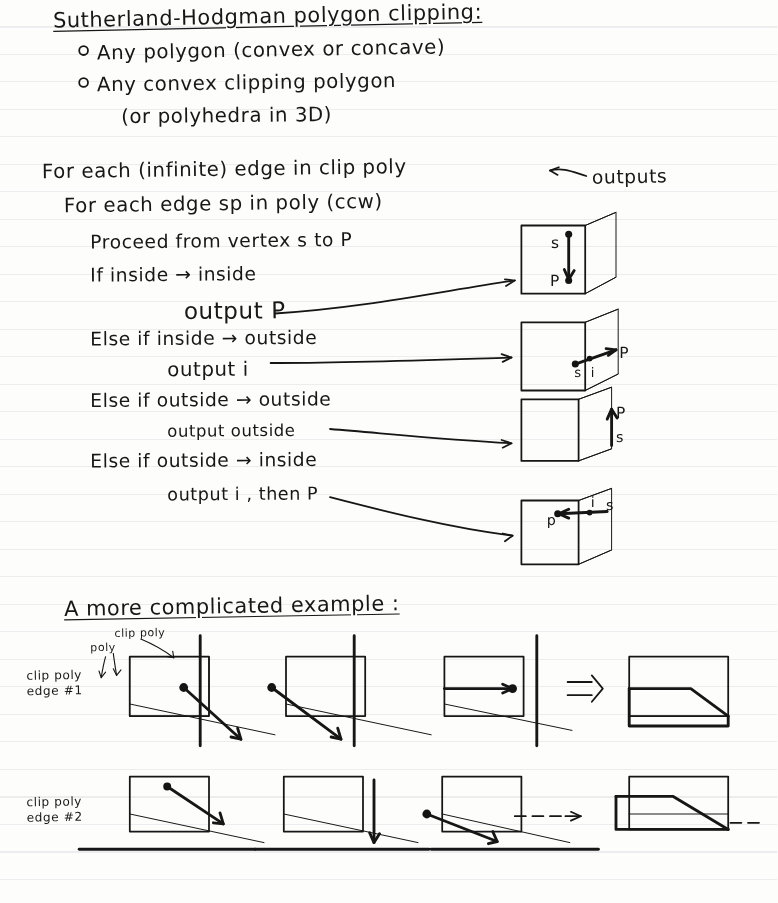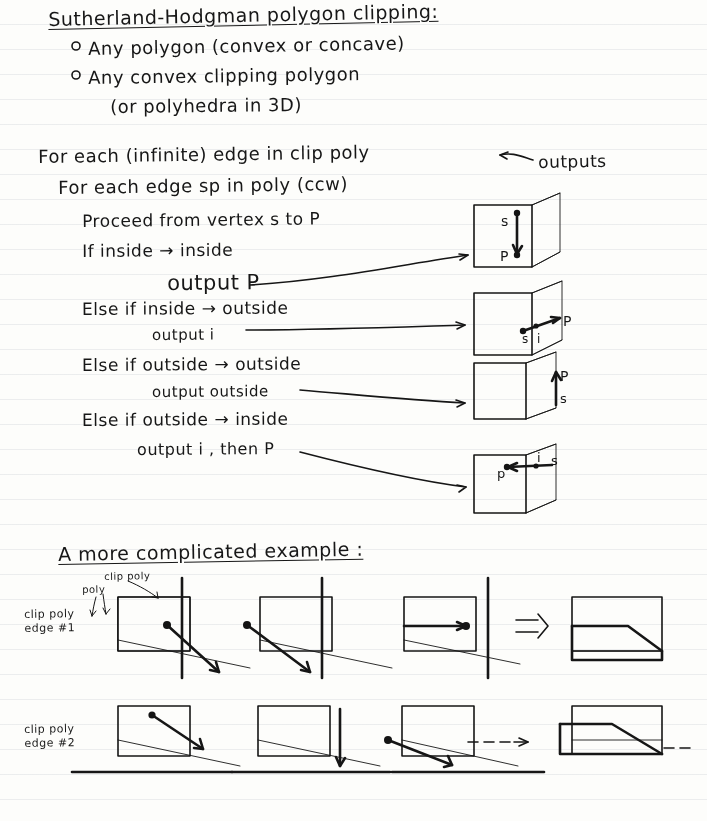--- a/index.html
+++ b/index.html
@@ -70,27 +70,27 @@
   <div class="hw" style="left:110px; top:96px; font-size:18px; transform: rotate(-0.6deg);">(or polyhedra in 3D)</div>
 
   <div class="hw" style="left:38px; top:146px; font-size:18px; transform: rotate(-0.8deg);">For each (infinite) edge in clip poly</div>
   <div class="hw" style="left:58px; top:177px; font-size:18px; transform: rotate(-0.8deg);">For each edge sp in poly (ccw)</div>
   <div class="hw" style="left:82px; top:211px; font-size:17px; transform: rotate(-0.6deg);">Proceed from vertex s to P</div>
 
   <div class="hw" style="left:82px; top:241px; font-size:17px; transform: rotate(-0.5deg);">If inside → inside</div>
   <div class="hw" style="left:146px; top:271px; font-size:21px; transform: rotate(-0.5deg); margin-left: 21px;">output P</div>
 
   <div class="hw" style="left:82px; top:299px; font-size:17px; transform: rotate(-0.4deg);">Else if inside → outside</div>
-  <div class="hw" style="left:152px; top:326px; font-size:15px; transform: rotate(-0.4deg);">output i</div>
+  <div class="hw" style="left:152px; top:326px; font-size:18px; transform: rotate(-0.4deg);">output i</div>
 
   <div class="hw" style="left:82px; top:355px; font-size:17px; transform: rotate(-0.4deg);">Else if outside → outside</div>
   <div class="hw" style="left:152px; top:383px; font-size:15px; transform: rotate(-0.4deg);">output outside</div>
 
   <div class="hw" style="left:82px; top:410px; font-size:17px; transform: rotate(-0.4deg);">Else if outside → inside</div>
-  <div class="hw" style="left:137px; top:440px; font-size:16px; transform: rotate(-0.4deg);">output i , then P</div>
+  <div class="hw" style="left:152px; top:440px; font-size:16px; transform: rotate(-0.4deg);">output i , then P</div>
 
   <div class="hw" style="left:538px; top:152px; font-size:17px; transform: rotate(-1deg);">outputs</div>
 
   <div class="hw u" style="left:58px; top:543px; font-size:19px; transform: rotate(-1deg);">A more complicated example :</div>
 
   <div class="hw" style="left:104px; top:571px; font-size:10px; transform: rotate(-1deg);">clip poly</div>
   <div class="hw" style="left:82px; top:584px; font-size:10px; transform: rotate(-1deg); text-align: right;">poly</div>
   <div class="hw" style="left:24px; top:608px; font-size:11px; line-height:14px; transform: rotate(-1deg);">clip poly
 edge #1</div>
   <div class="hw" style="left:24px; top:723px; font-size:11px; line-height:14px; transform: rotate(-1deg);">clip poly

